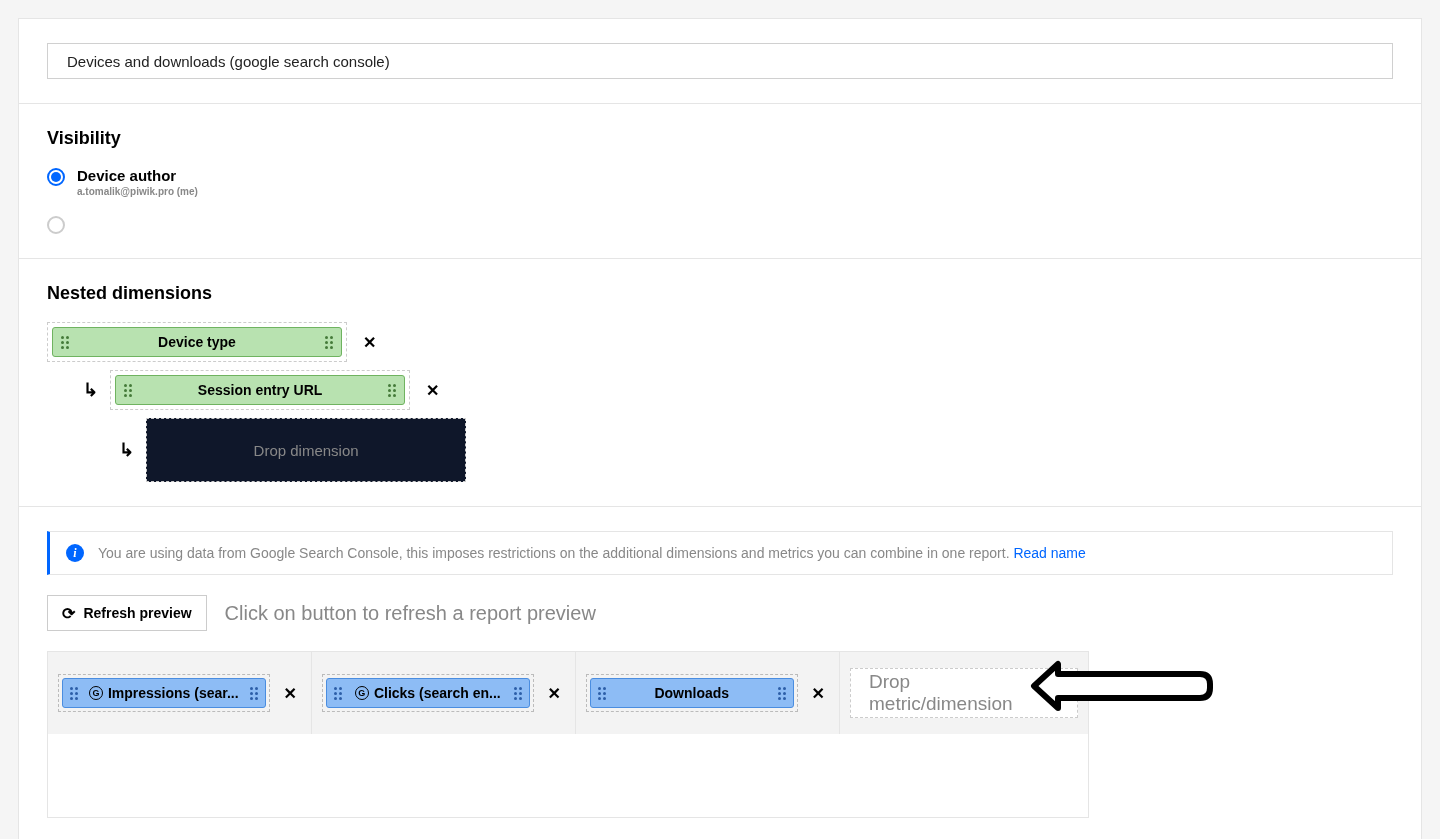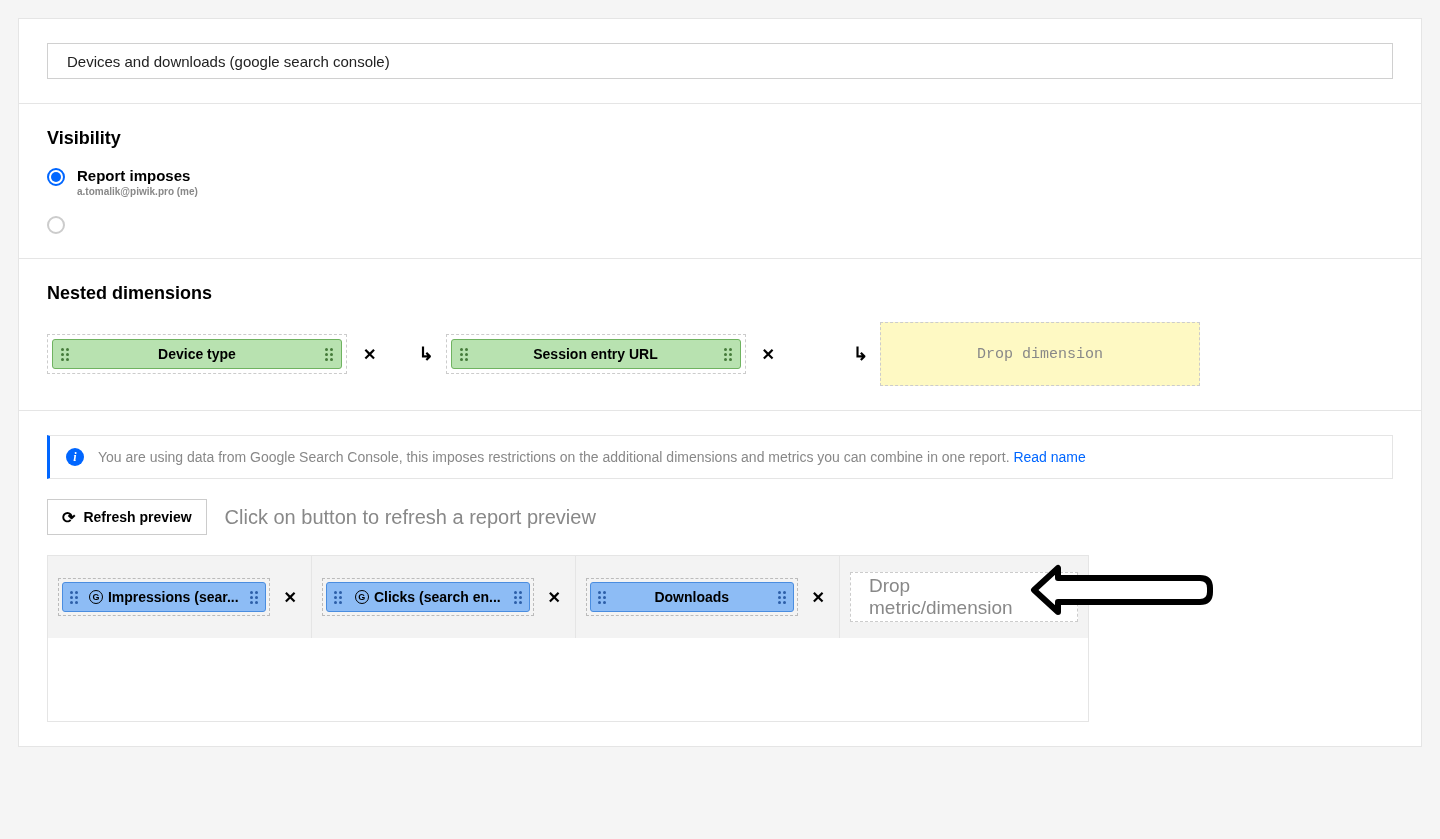--- a/index.html
+++ b/index.html
@@ -23,21 +23,21 @@
 }
 .radio-circle.checked { border-color: #0066ff; }
 .radio-circle.checked::after {
   content: ""; position: absolute; top: 2px; left: 2px; width: 10px; height: 10px;
   border-radius: 50%; background: #0066ff;
 }
 .radio-text .title { font-weight: 600; font-size: 15px; }
 .radio-text .sub { color: #888; font-size: 10px; margin-top: 2px; font-weight: bold; }
 
 
-.dim-rows { display: flex; flex-direction: row; gap: 2px; }
+.dim-rows { display: flex; flex-direction: column; gap: 8px; }
 .dim-row { display: flex; align-items: center; gap: 12px; }
 .indent-0 { margin-left: 0; }
 .indent-1 { margin-left: 36px; }
 .indent-2 { margin-left: 72px; }
 .arrow-down-right { font-size: 18px; color: #000; font-weight: bold; }
 
 .chip-wrap {
   border: 1px dashed #ccc; padding: 4px; display: inline-flex; align-items: center;
 }
 .chip {
@@ -53,22 +53,21 @@
 }
 .grip-row { display: flex; gap: 2px; }
 .grip-dot { width: 3px; height: 3px; border-radius: 50%; }
 .chip-green .grip-dot { background: #457a3a; }
 .chip-blue .grip-dot { background: #2c5ea8; }
 
 .remove-x { font-size: 16px; font-weight: bold; cursor: pointer; padding: 0 4px;}
 .drop-zone {
   border: 1px dashed #ccc; width: 320px; height: 64px; display: flex;
   align-items: center; justify-content: center; color: #888; font-size: 15px;
-  background: #fef9c3;
-  font-family: Liberation Mono, monospace;
+  background: #0f172a;
 }
 
 
 .info-banner {
   display: flex; align-items: center; gap: 14px; padding: 12px 16px;
   border: 1px solid #e5e5e5; border-left: 3px solid #0066ff; margin-bottom: 20px;
 }
 .info-icon {
   width: 18px; height: 18px; border-radius: 50%; background: #0066ff; color: #fff;
   display: inline-flex; align-items: center; justify-content: center;
@@ -131,21 +130,21 @@
   <div class="section">
     <input type="text" class="text-input" value="Devices and downloads (google search console)" style="">
   </div>
 
   <div class="section">
     <div class="heading">Visibility</div>
 
     <div class="radio-row">
       <span class="radio-circle checked"></span>
       <div class="radio-text">
-        <div class="title">Report imposes</div>
+        <div class="title">Device author</div>
         <div class="sub">a.tomalik@piwik.pro (me)</div>
       </div>
     </div>
 
     <div class="radio-row">
       <span class="radio-circle"></span>
     </div>
   </div>
 
   <div class="section">

